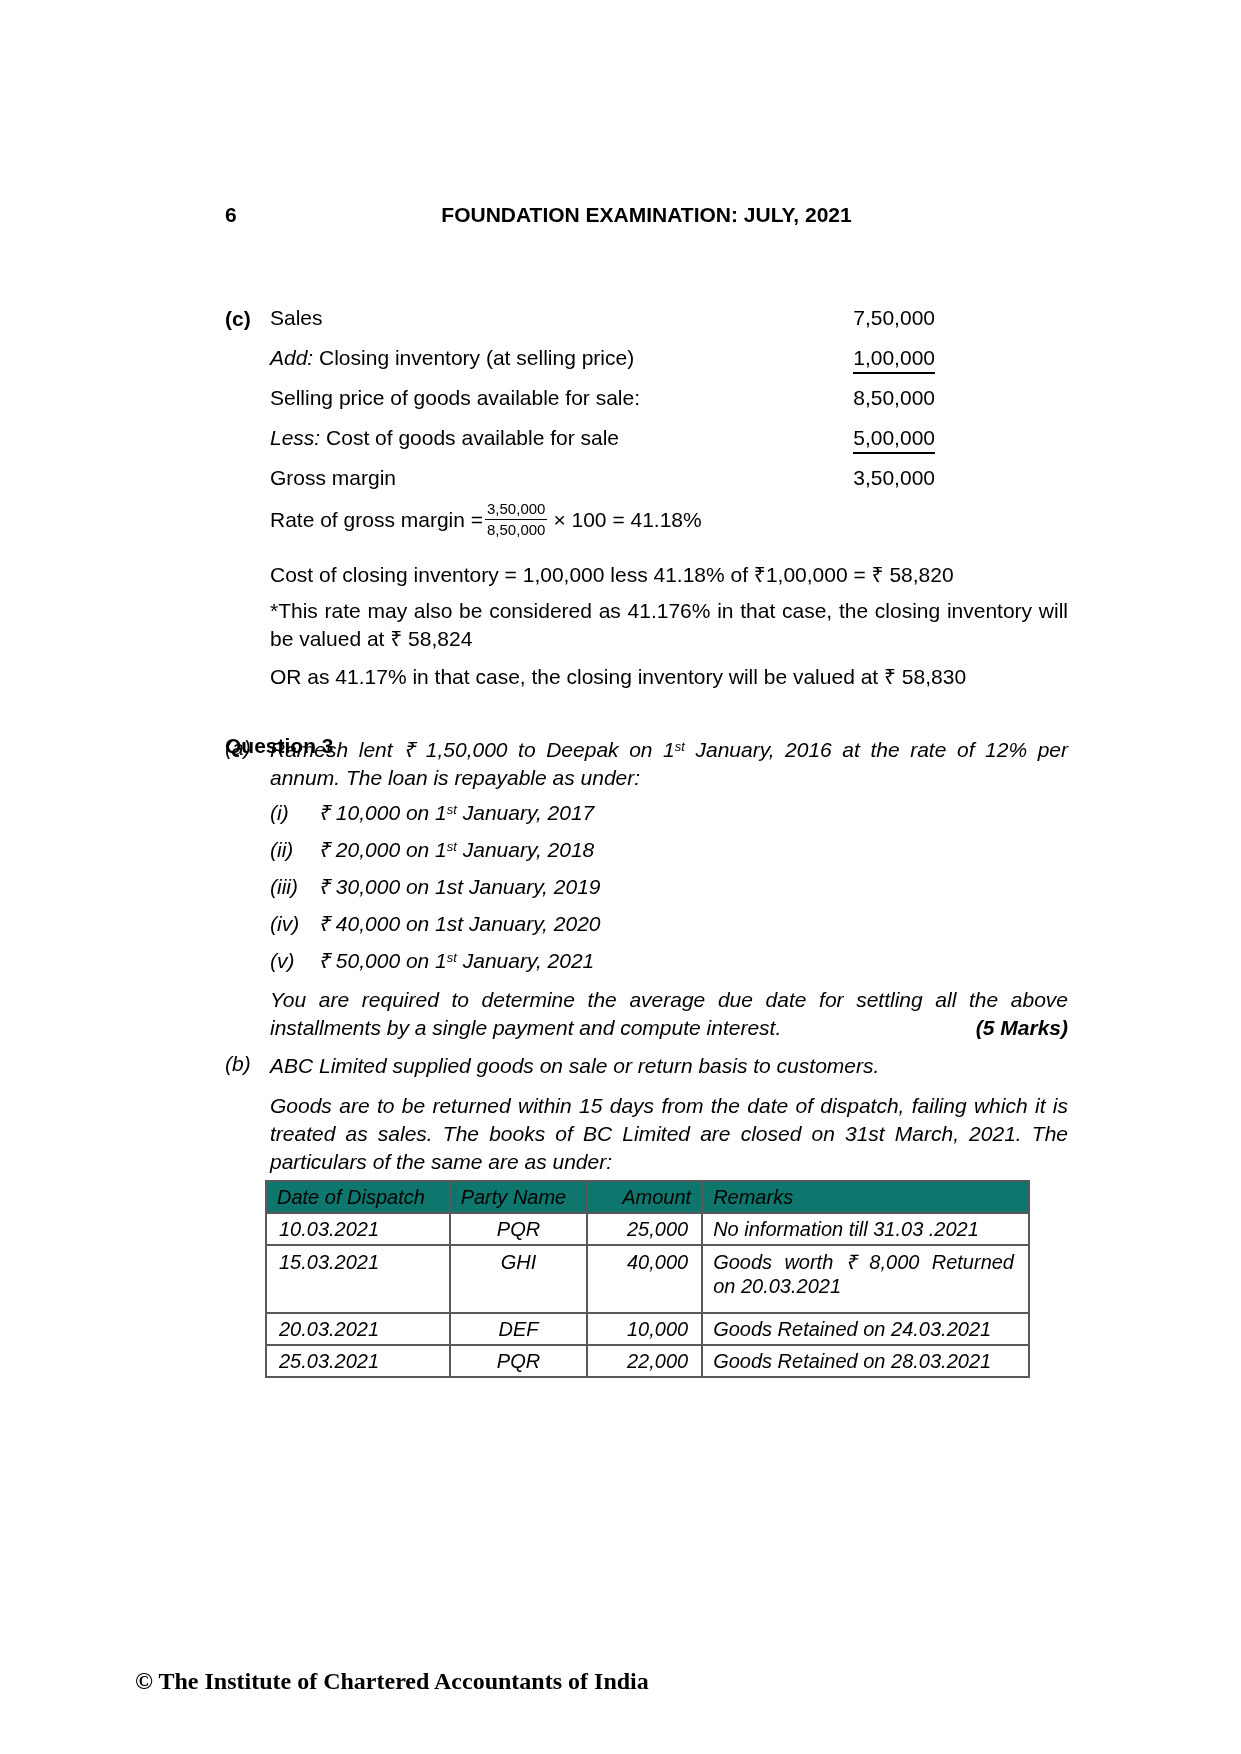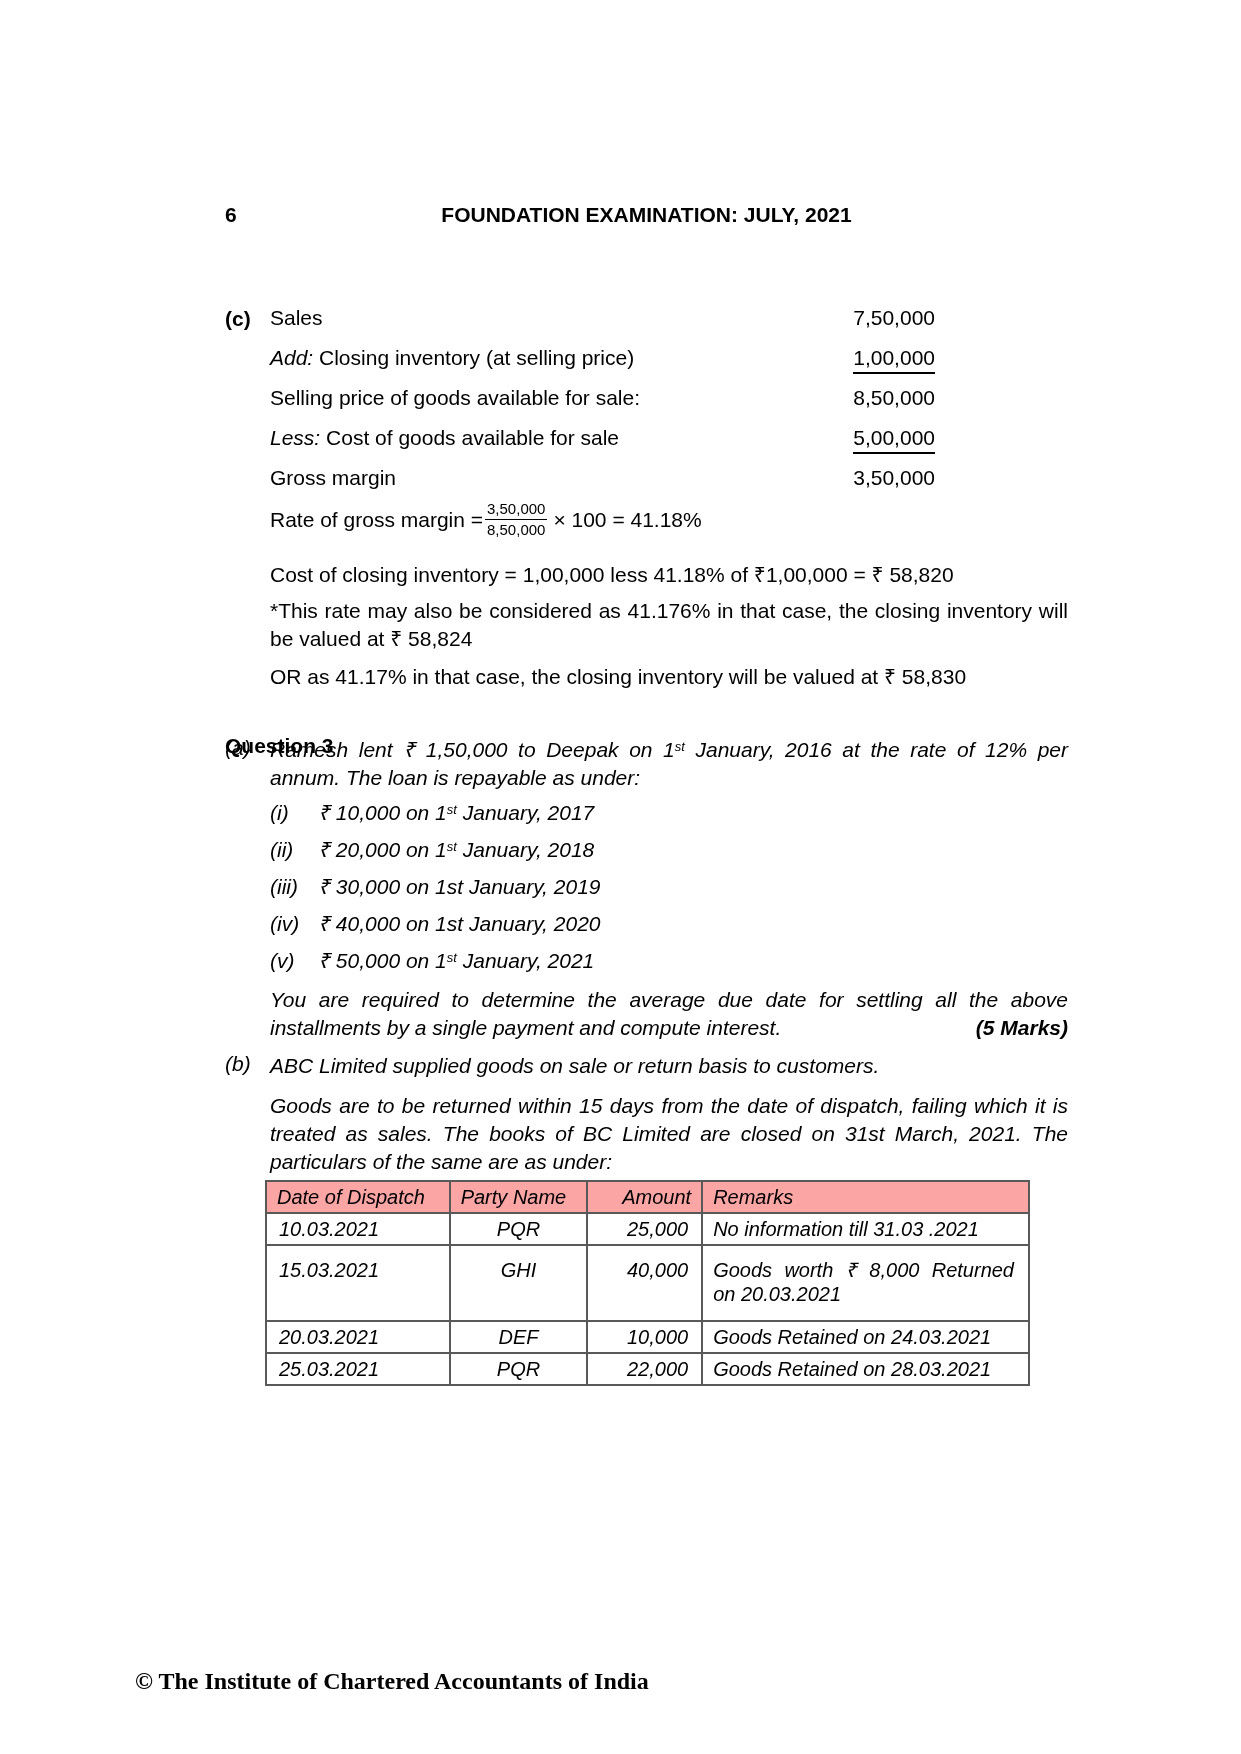--- a/index.html
+++ b/index.html
@@ -44,27 +44,27 @@
 
   .pa-req { position:absolute; top:986px; left:270px; width:798px; text-align:justify; line-height:28px; font-style:italic; }
   .marks { position:absolute; right:0; bottom:0; font-weight:bold; font-style:italic; }
 
   .pb-block { position:absolute; top:1052px; left:225px; width:843px; }
   .pb-para  { position:absolute; top:1092px; left:270px; width:798px; text-align:justify; line-height:28px; font-style:italic; }
 
   
   .goods-table { position:absolute; top:1180px; left:265px; width:765px; border-collapse:collapse; font-size:20px; font-style:italic; }
   .goods-table td, .goods-table th { border:2px solid #595959; padding:3px 10px; line-height:24px; vertical-align:top; font-weight:normal; }
-  .goods-table thead th { background:#fca5a5; text-align:left; height:17px; }
+  .goods-table thead th { background:#0f766e; text-align:left; height:17px; }
   .goods-table th.h-amount { text-align:right; }
   .goods-table td.c-date { text-align:left; padding-left:12px; }
   .goods-table td.c-party { text-align:center; }
   .goods-table td.c-amount { text-align:right; padding-right:13px; }
   .goods-table td.c-remarks { text-align:justify; padding-right:14px; }
-  .goods-table tr.tall td { padding-top:12px; padding-bottom:14px;margin-top:8px; }
+  .goods-table tr.tall td { padding-top:4px; padding-bottom:14px;margin-top:8px; }
 
   sup { font-size:13px; line-height:0; vertical-align:6px; }
 
   .footer { position:absolute; top:1668px; left:135px; font-family:"Liberation Serif", serif; font-weight:bold; font-size:24px; }
 </style>
 </head>
 <body>
 
 <div class="page">
 

